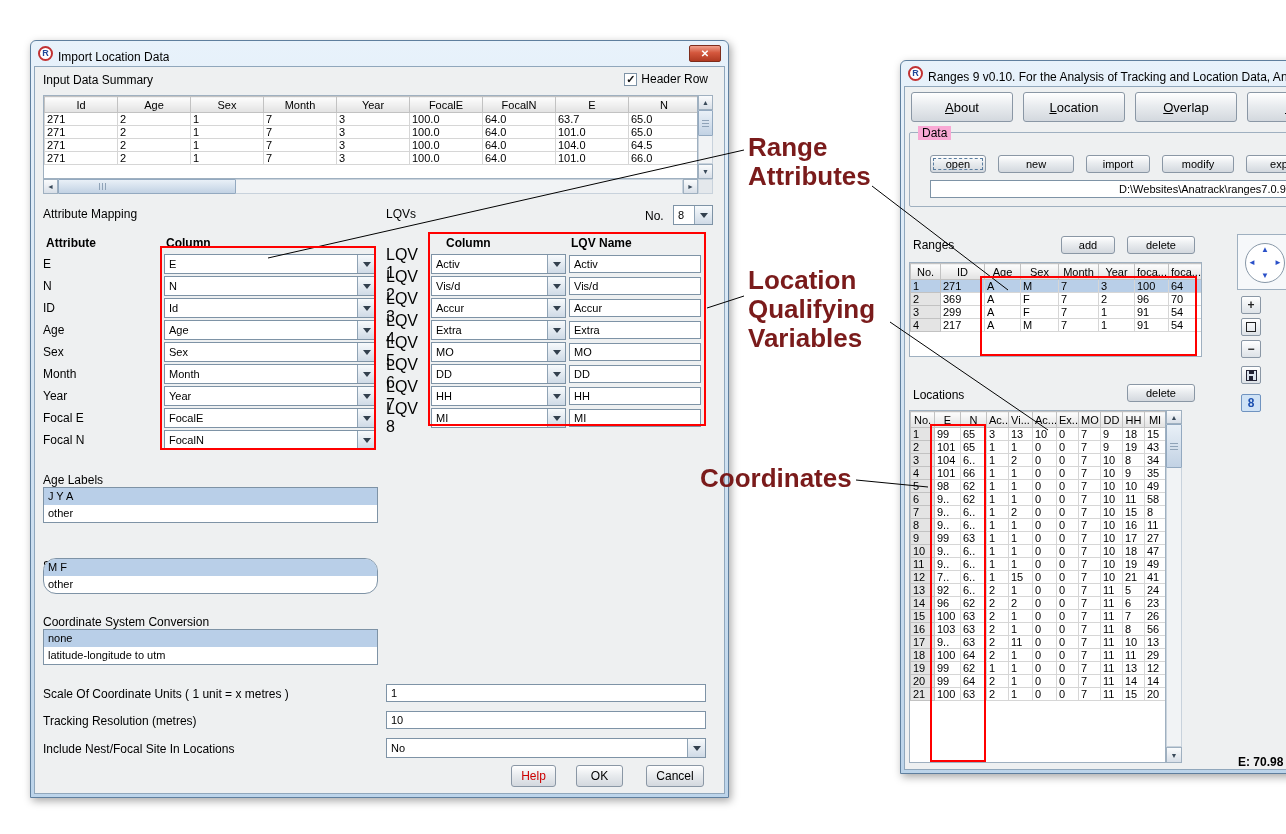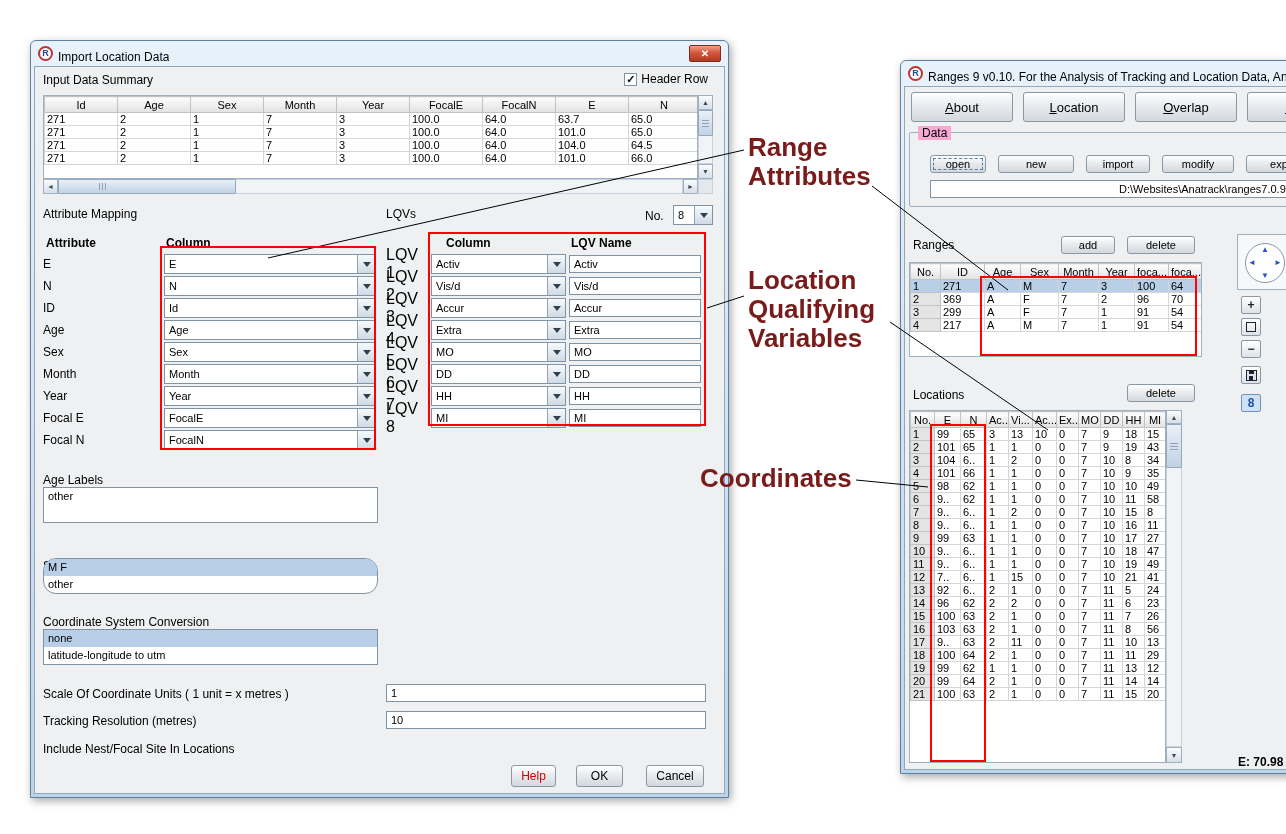--- a/index.html
+++ b/index.html
@@ -377,20 +377,21 @@
           <div class="combo" style="width: 135px;">
             <span class="combo-val">MI</span>
             <span class="combo-arrow"></span>
           </div>
           <input class="tf lqv-name" value="MI" style="">
         </div>
       </div>
 
     <span class="lbl" style="left:8px;top:406px;">Age Labels</span>
     <div class="listbox" style="left:8px;top:420px;width:335px;height:36px;">
+        <div class="list-item sel">J Y A</div>
         <div class="list-item">other</div>
       </div>
 
     <span class="lbl" style="left:8px;top:492px;">Sex Labels</span>
     <div class="listbox" style="left:8px;top:491px;width:335px;height:36px;border-radius:13px;">
         <div class="list-item sel">M F</div>
         <div class="list-item">other</div>
       </div>
 
     <span class="lbl" style="left:8px;top:548px;">Coordinate System Conversion</span>
@@ -399,20 +400,24 @@
         <div class="list-item">latitude-longitude to utm</div>
       </div>
 
     <span class="lbl" style="left:8px;top:620px;">Scale Of Coordinate Units ( 1 unit = x metres )</span>
     <input class="tf" style="left: 351px; top: 617px; width: 320px;" value="1">
 
     <span class="lbl" style="left:8px;top:647px;">Tracking Resolution (metres)</span>
     <input class="tf" style="left: 351px; top: 644px; width: 320px;" value="10">
 
     <span class="lbl" style="left:8px;top:675px;">Include Nest/Focal Site In Locations</span>
+    <div class="combo abs" style="left:351px;top:671px;width:320px;">
+      <span class="combo-val">No</span>
+      <span class="combo-arrow"></span>
+    </div>
 
     <div class="btn red-text" style="left:476px;top:698px;width:45px;height:22px;">Help</div>
     <div class="btn" style="left:541px;top:698px;width:47px;height:22px;">OK</div>
     <div class="btn" style="left:611px;top:698px;width:58px;height:22px;">Cancel</div>
   </div>
 </div>
 
 <div class="window" id="ranges-window" style="left:900px;top:60px;width:420px;height:712px;">
   <div class="titlebar">
     <span class="app-icon">R</span>

